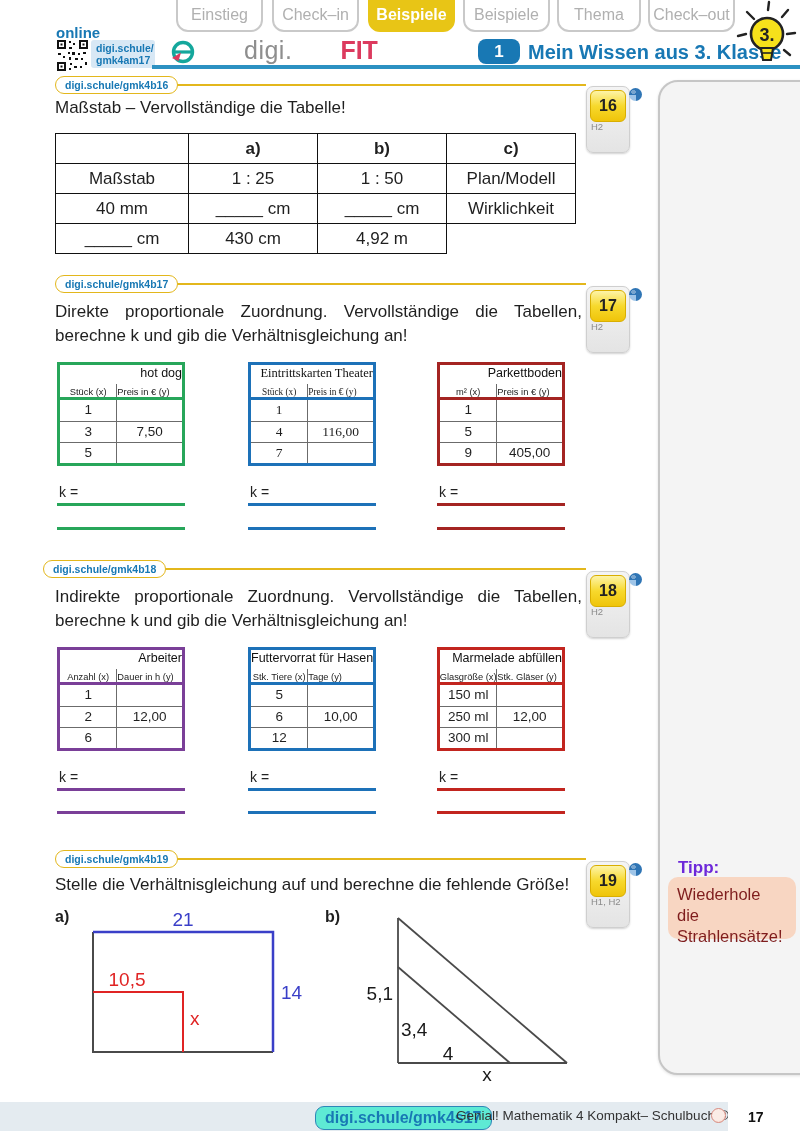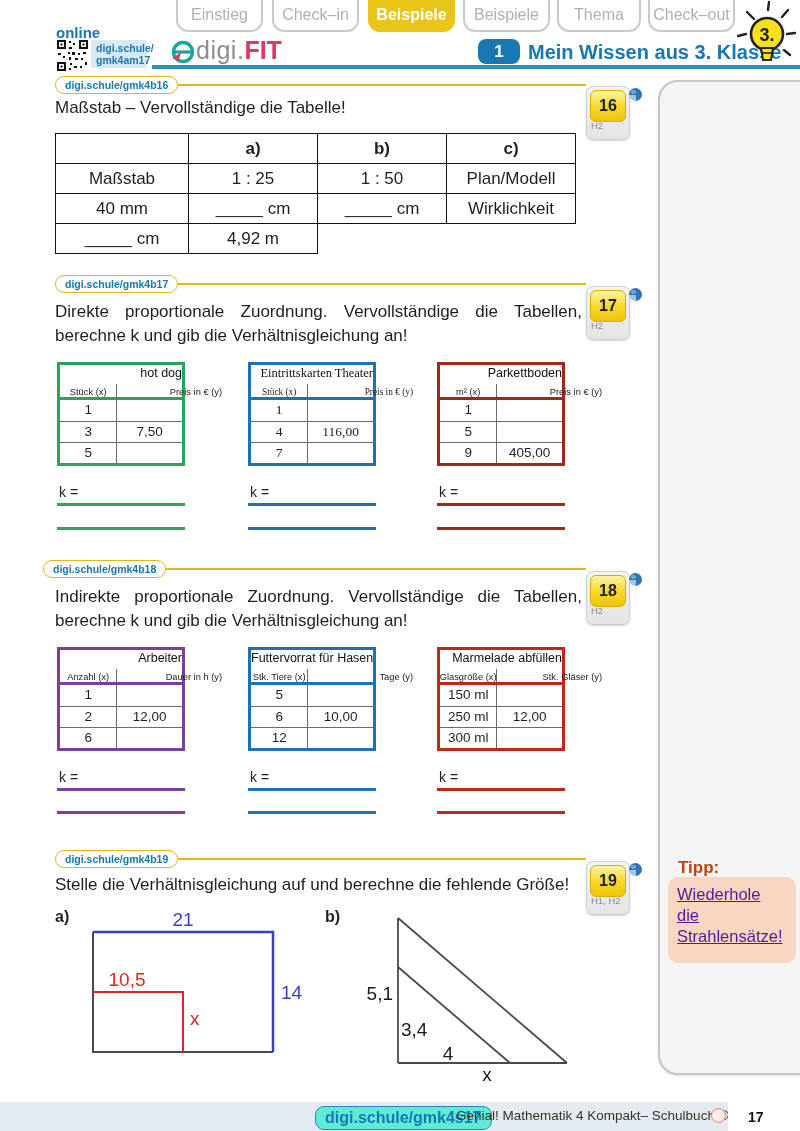--- a/index.html
+++ b/index.html
@@ -9,74 +9,74 @@
 
   
   .tab { position:absolute; top:-12px; height:44px; width:87px; background:#fff;
          border:2px solid #c9c9c9; border-radius:12px; display:flex; align-items:center;
          justify-content:center; padding-top:10px; font-size:16px; color:#b0b0b0; }
   .tab.active { background:#e8c516; border-color:#e8c516; color:#fff; font-weight:bold; }
 
   
   .online { position:absolute; left:56px; top:24px; font-size:15px; font-weight:bold; color:#1878b4; }
   .qr { position:absolute; left:56px; top:39px; }
-  .qrlabel { position:absolute; left:91px; top:40px; width:56px; padding:2px 5px;
+  .qrlabel { position:absolute; left:91px; top:40px; width:64px; padding:2px 5px;
              background:#d8e8f5; border-radius:3px; color:#1878b4; font-size:10.5px;
              font-weight:bold; line-height:12px; }
-  .logo { position:absolute; left:170px; top:36px; display:flex; align-items:center; }
+  .logo { position:absolute; left:170px; top:36px; display:flex; align-items:center;gap:48px; }
   .logo .digi { font-size:25px; color:#8e8e8e; letter-spacing:.5px; }
   .logo .fit  { font-size:25px; color:#dc3a5e; font-weight:bold; }
   .unitnum { position:absolute; left:478px; top:39px; width:42px; height:25px; background:#1878b4;
              border-radius:8px; color:#fff; font-weight:bold; font-size:17px; display:flex;
              align-items:center; justify-content:center; }
   .unittitle { position:absolute; left:528px; top:41px; font-size:20px; font-weight:bold; color:#1878b4; }
   .bluerule { position:absolute; left:152px; top:65px; width:648px; height:3.5px; background:#2c91c2; }
   .bulb { position:absolute; left:735px; top:0; }
 
   
   .rightpanel { position:absolute; left:658px; top:80px; width:170px; height:995px;
                 background:#f4f4f4; border:2px solid #c6c6c6; border-radius:20px;
                 box-shadow:0 1px 3px rgba(0,0,0,.12); }
-  .tiptitle { position:absolute; left:678px; top:858px; font-size:17px; font-weight:bold; color:#c2410c; }
-  .tipbox { position:absolute; left:668px; top:877px; width:128px; height:86px; background:#f8d6c2;
-            border-radius:10px; padding:7px 9px; font-size:16.5px; line-height:21px; color:#4c1d95;text-decoration:underline; }
+  .tiptitle { position:absolute; left:678px; top:858px; font-size:17px; font-weight:bold; color:#6d28d9; }
+  .tipbox { position:absolute; left:668px; top:877px; width:128px; height:62px; background:#f8d6c2;
+            border-radius:10px; padding:7px 9px; font-size:16.5px; line-height:21px; color:#7f1d1d; }
 
   
   .pill { position:absolute; background:#fff; border:1.6px solid #e3b71c; border-radius:9px;
           padding:2px 9px; font-size:10.5px; font-weight:bold; color:#1878b4; z-index:2; }
   .yline { position:absolute; height:1.6px; background:#e3b71c; z-index:1; }
 
   
-  .badge { position:absolute; width:44px; height:54px; background:linear-gradient(#f4f4f4,#e4e4e4);
+  .badge { position:absolute; width:44px; height:67px; background:linear-gradient(#f4f4f4,#e4e4e4);
            border:1px solid #cfcfcf; border-radius:7px; box-shadow:0 1px 2px rgba(0,0,0,.18); }
   .badge .num { position:absolute; left:3px; top:3px; width:36px; height:32px; border-radius:6px;
                 border:1px solid #d9ae00; background:linear-gradient(180deg,#fdf4a8 0%,#f7d92d 50%,#efc40a 100%);
                 display:flex; align-items:center; justify-content:center; font-size:16px; font-weight:bold; color:#222; }
-  .badge .tags { position:absolute; left:4px; bottom:8px; font-size:9.5px; color:#8b8b8b; }
+  .badge .tags { position:absolute; left:4px; bottom:20px; font-size:9.5px; color:#8b8b8b; }
   .pie { position:absolute; width:13px; height:13px; border-radius:50%;
          background:radial-gradient(circle at 35% 30%, rgba(255,255,255,.35) 0 18%, transparent 19%),
                     conic-gradient(#2f75b5 0 180deg, #9fc5e8 180deg 268deg, #2f75b5 268deg); }
 
   
   .h1line { position:absolute; left:55px; font-size:17px; color:#1f1f1f; }
   .just { width:527px; text-align:justify; text-align-last:justify; }
 
   
   .btable { position:absolute; left:55px; top:133px; display:grid;
             grid-template-columns:133px 129px 129px 129px; border-left:1.5px solid #111;
             border-top:1.5px solid #111; }
   .btable > div { height:30px; border-right:1.5px solid #111; border-bottom:1.5px solid #111;
                   display:flex; align-items:center; justify-content:center; font-size:17px; }
   .btable .bold { font-weight:bold; }
 
   
   .mini { position:absolute; width:128px; background:#fff; border:3px solid var(--theme,#333); }
   .mt-title { text-align:right; font-size:12.5px; padding:1px 0 0 0; height:19px; color:#111; white-space:nowrap; overflow:hidden; }
   .mt-head { display:grid; grid-template-columns:47% 53%; font-size:9.3px; color:#222;
-             text-align:right; align-items:end; height:16px; border-bottom:3px solid var(--theme,#333);gap:40px; }
+             text-align:left; align-items:end; height:16px; border-bottom:3px solid var(--theme,#333); }
   .mt-head span:first-child { border-right:1px solid #6b6b6b; height:100%; display:flex; align-items:flex-end; justify-content:center; white-space:nowrap; }
   .mt-head span:last-child { white-space:nowrap; }
   .mt-row { display:grid; grid-template-columns:47% 53%; height:21px; line-height:20px;
             font-size:13.5px; text-align:center; }
   .mt-row + .mt-row { border-top:1px solid #6b6b6b; }
   .mt-row span:first-child { border-right:1px solid #6b6b6b; }
   .klabel { position:absolute; font-size:14px; color:#222; }
   .kline { position:absolute; width:128px; height:2.6px; }
 
   
@@ -199,20 +199,21 @@
   <div>1 : 25</div>
   <div>1 : 50</div>
 
   <div>Plan/Modell</div>
   <div>40 mm</div>
   <div>_____ cm</div>
   <div>_____ cm</div>
 
   <div>Wirklichkeit</div>
   <div>_____ cm</div>
+  <div>430 cm</div>
   <div>4,92 m</div>
 </div>
 
 <div class="yline" style="left:148px; top:283px; width:438px"></div>
 <div class="pill" style="left:55px; top:275px">digi.schule/gmk4b17</div>
 <div class="badge" style="left:586px; top:286px">
   <div class="num">17</div>
   <div class="tags">H2</div>
 </div>
 <div class="pie" style="left:629px; top:288px"></div>

